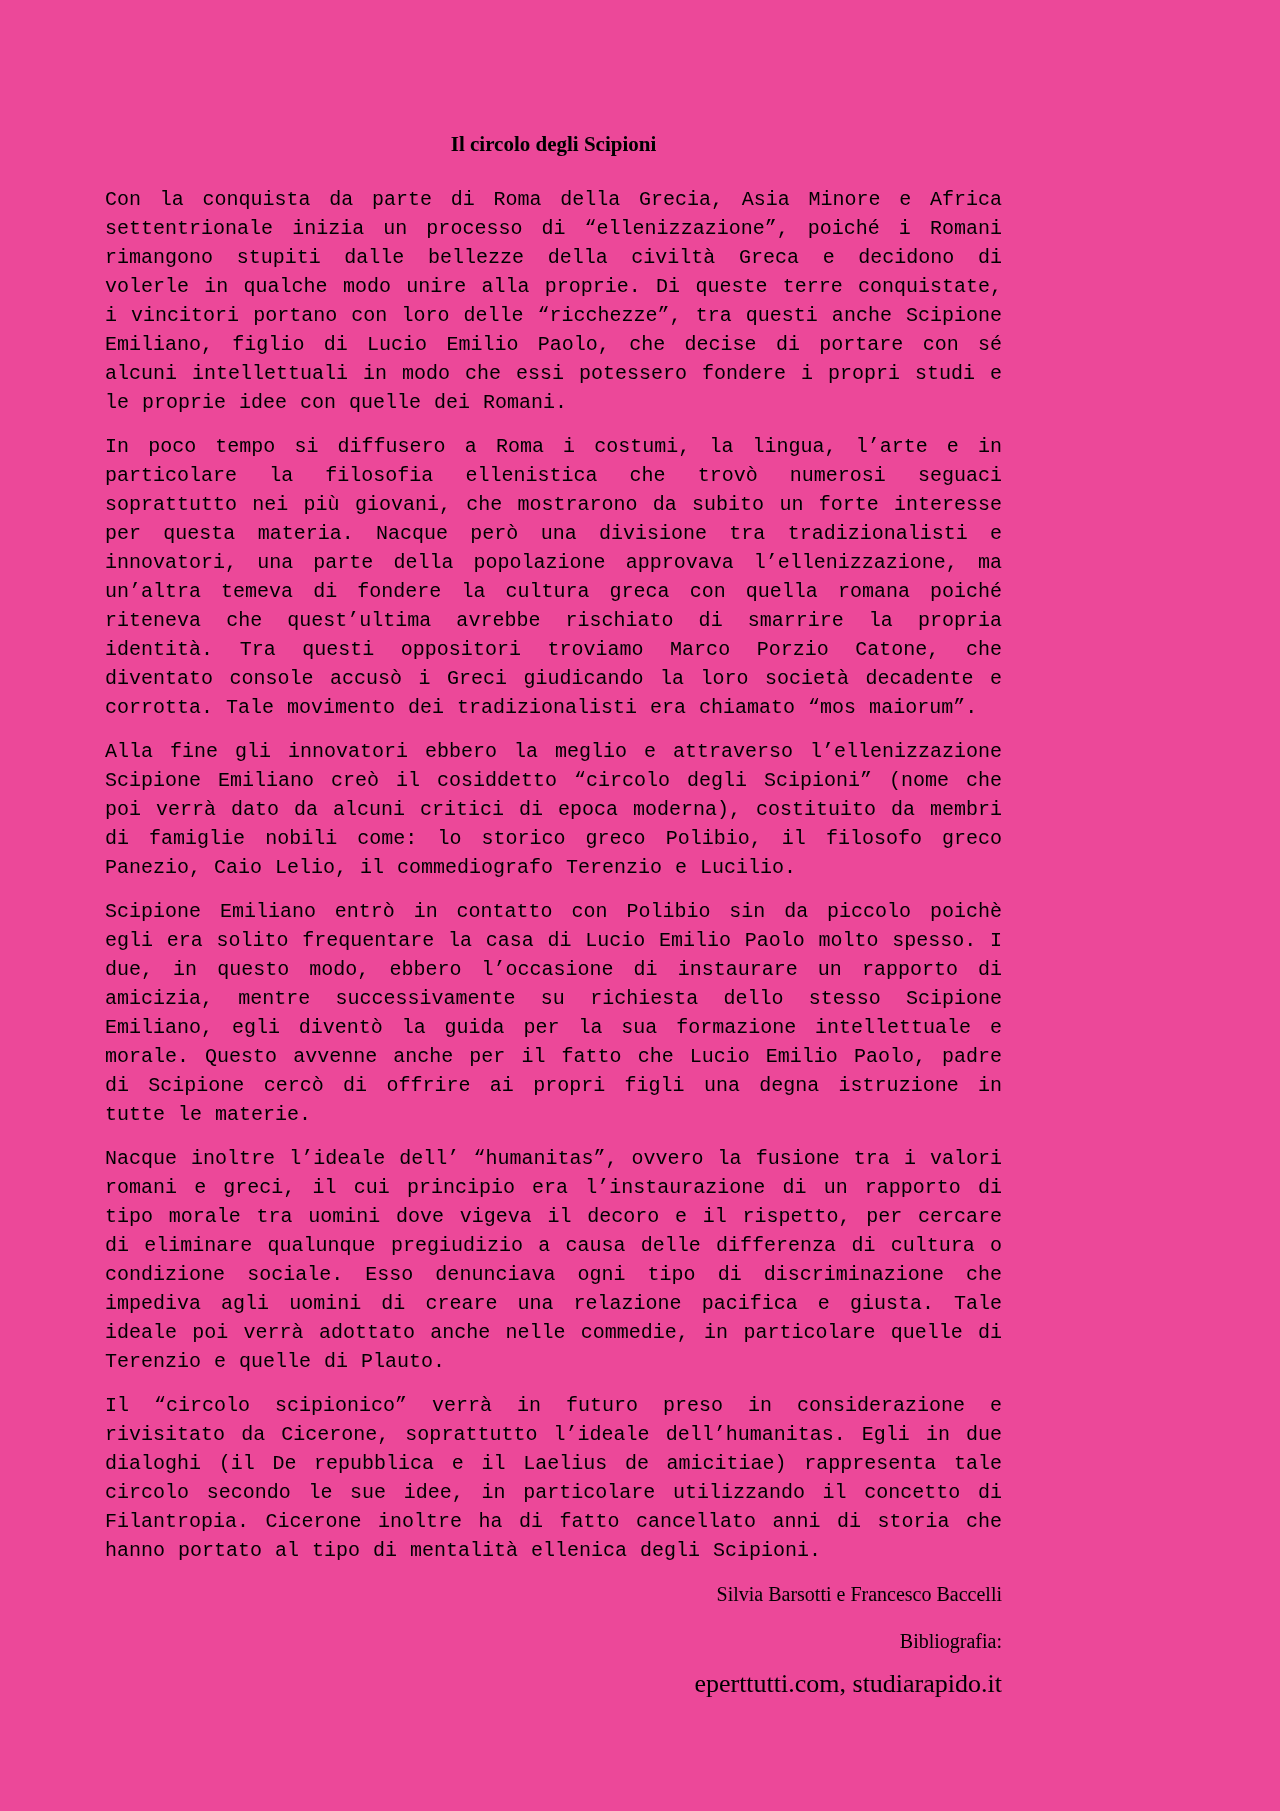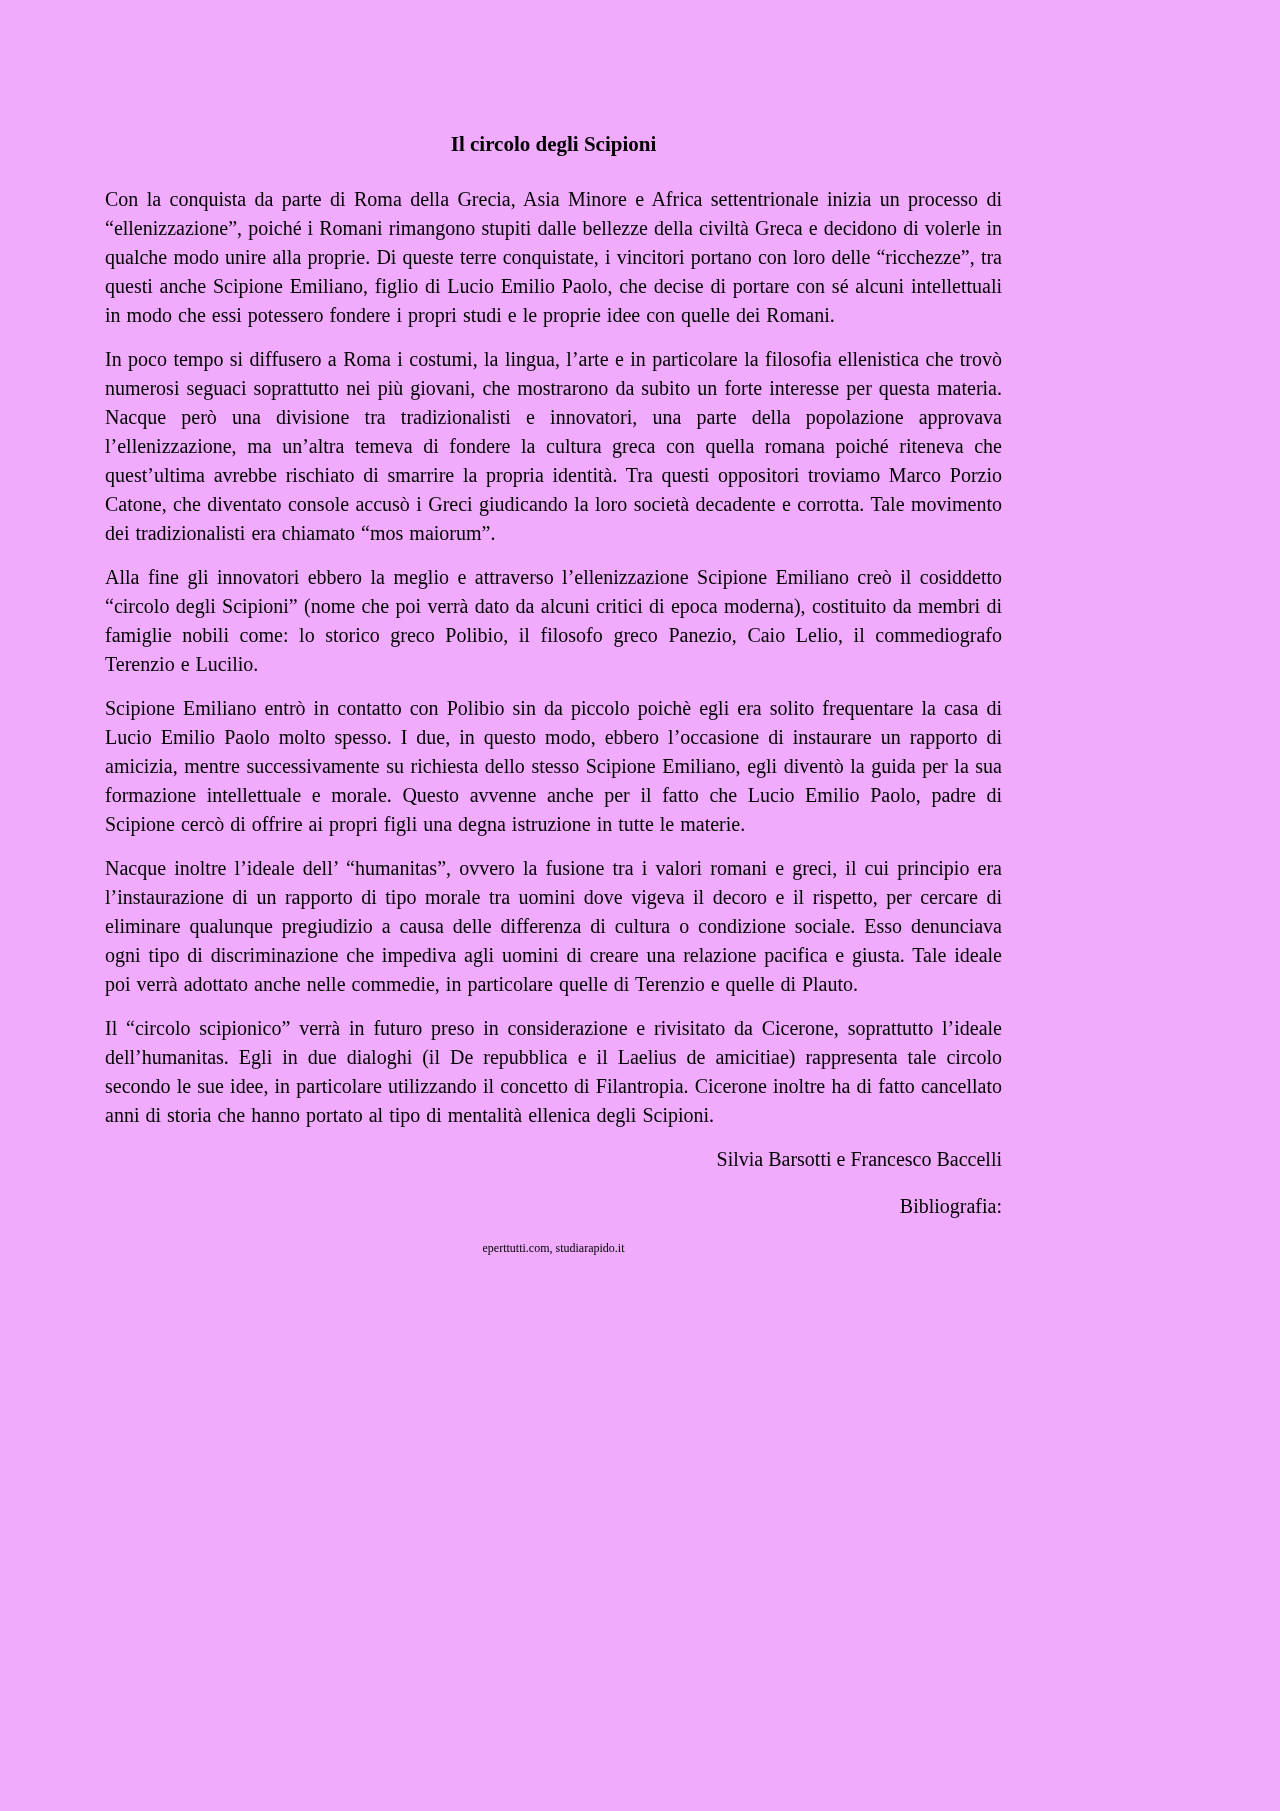--- a/index.html
+++ b/index.html
@@ -6,21 +6,21 @@
     margin: 0;
     padding: 0;
     background: #ffffff;
     color: #000000;
     font-family: "Liberation Serif", "DejaVu Serif", serif;
   }
   .sheet {
     position: relative;
     width: 1280px;
     height: 1811px;
-    background: #f0abfc;
+    background: #ec4899;
     overflow: hidden;
   }
   .content {
     position: absolute;
     top: 130px;
     left: 105px;
     width: 897px;
   }
   .doc-title {
     font-size: 21px;
@@ -28,37 +28,38 @@
     text-align: center;
     margin: 0 0 26px 0;
     line-height: 29px;
   }
   .para {
     font-size: 20px;
     line-height: 29px;
     text-align: justify;
     margin: 0 0 15px 0;
     word-spacing: 1px;
+    font-family: Liberation Mono, monospace;
   }
   .signature {
     font-size: 20px;
     line-height: 29px;
     text-align: right;
     margin: 10px 0 15px 0;
   }
   .biblio-label {
     font-size: 20px;
     line-height: 29px;
     text-align: right;
     margin: 18px 0 13px 0;
   }
   .biblio {
-    font-size: 12px;
+    font-size: 26px;
     line-height: 29px;
-    text-align: center;
+    text-align: right;
     margin: 0;
     font-family: Liberation Serif, serif;
   }
 </style>
 </head>
 <body>
 
 <div class="sheet">
   <div class="content">
     <h1 class="doc-title">Il circolo degli Scipioni</h1>

